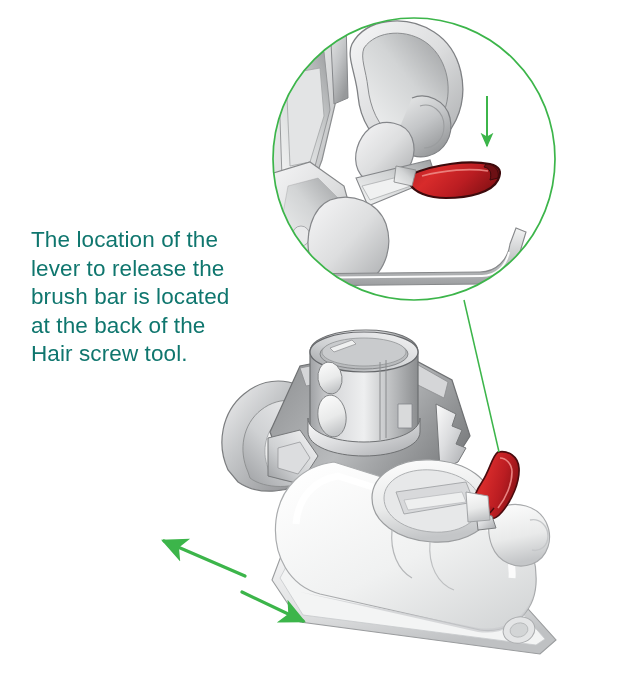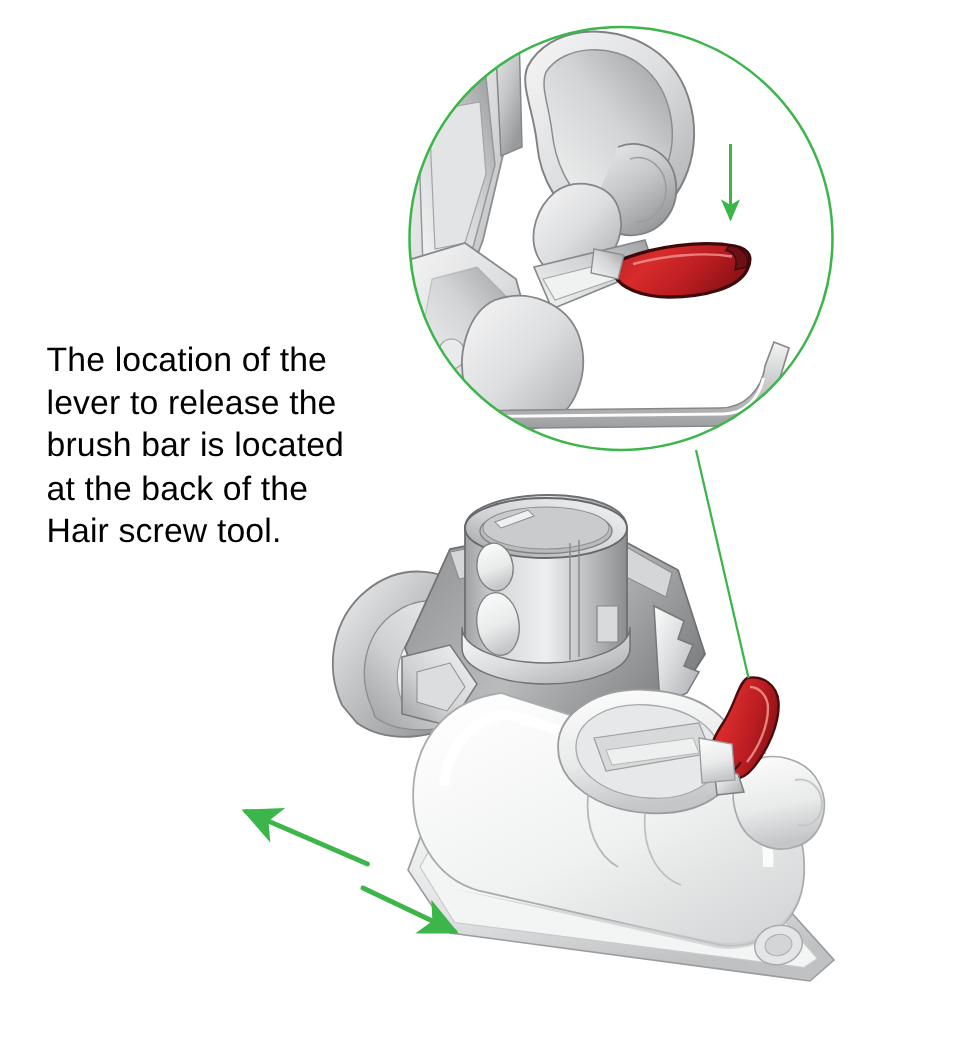--- a/index.html
+++ b/index.html
@@ -20,21 +20,21 @@
     left: 0; top: 0;
     width: 637px;
     height: 700px;
   }
 
   #caption {
     position: absolute;
     left: 31px;
     top: 226px;
     width: 215px;
-    color: #000000;
+    color: #0f766e;
     font-family: "Liberation Sans", sans-serif;
     font-size: 22.5px;
     line-height: 28.5px;
     font-weight: 400;
     letter-spacing: 0.1px;
     white-space: pre-line;
   }
 
   svg { display: block; }
 </style>

